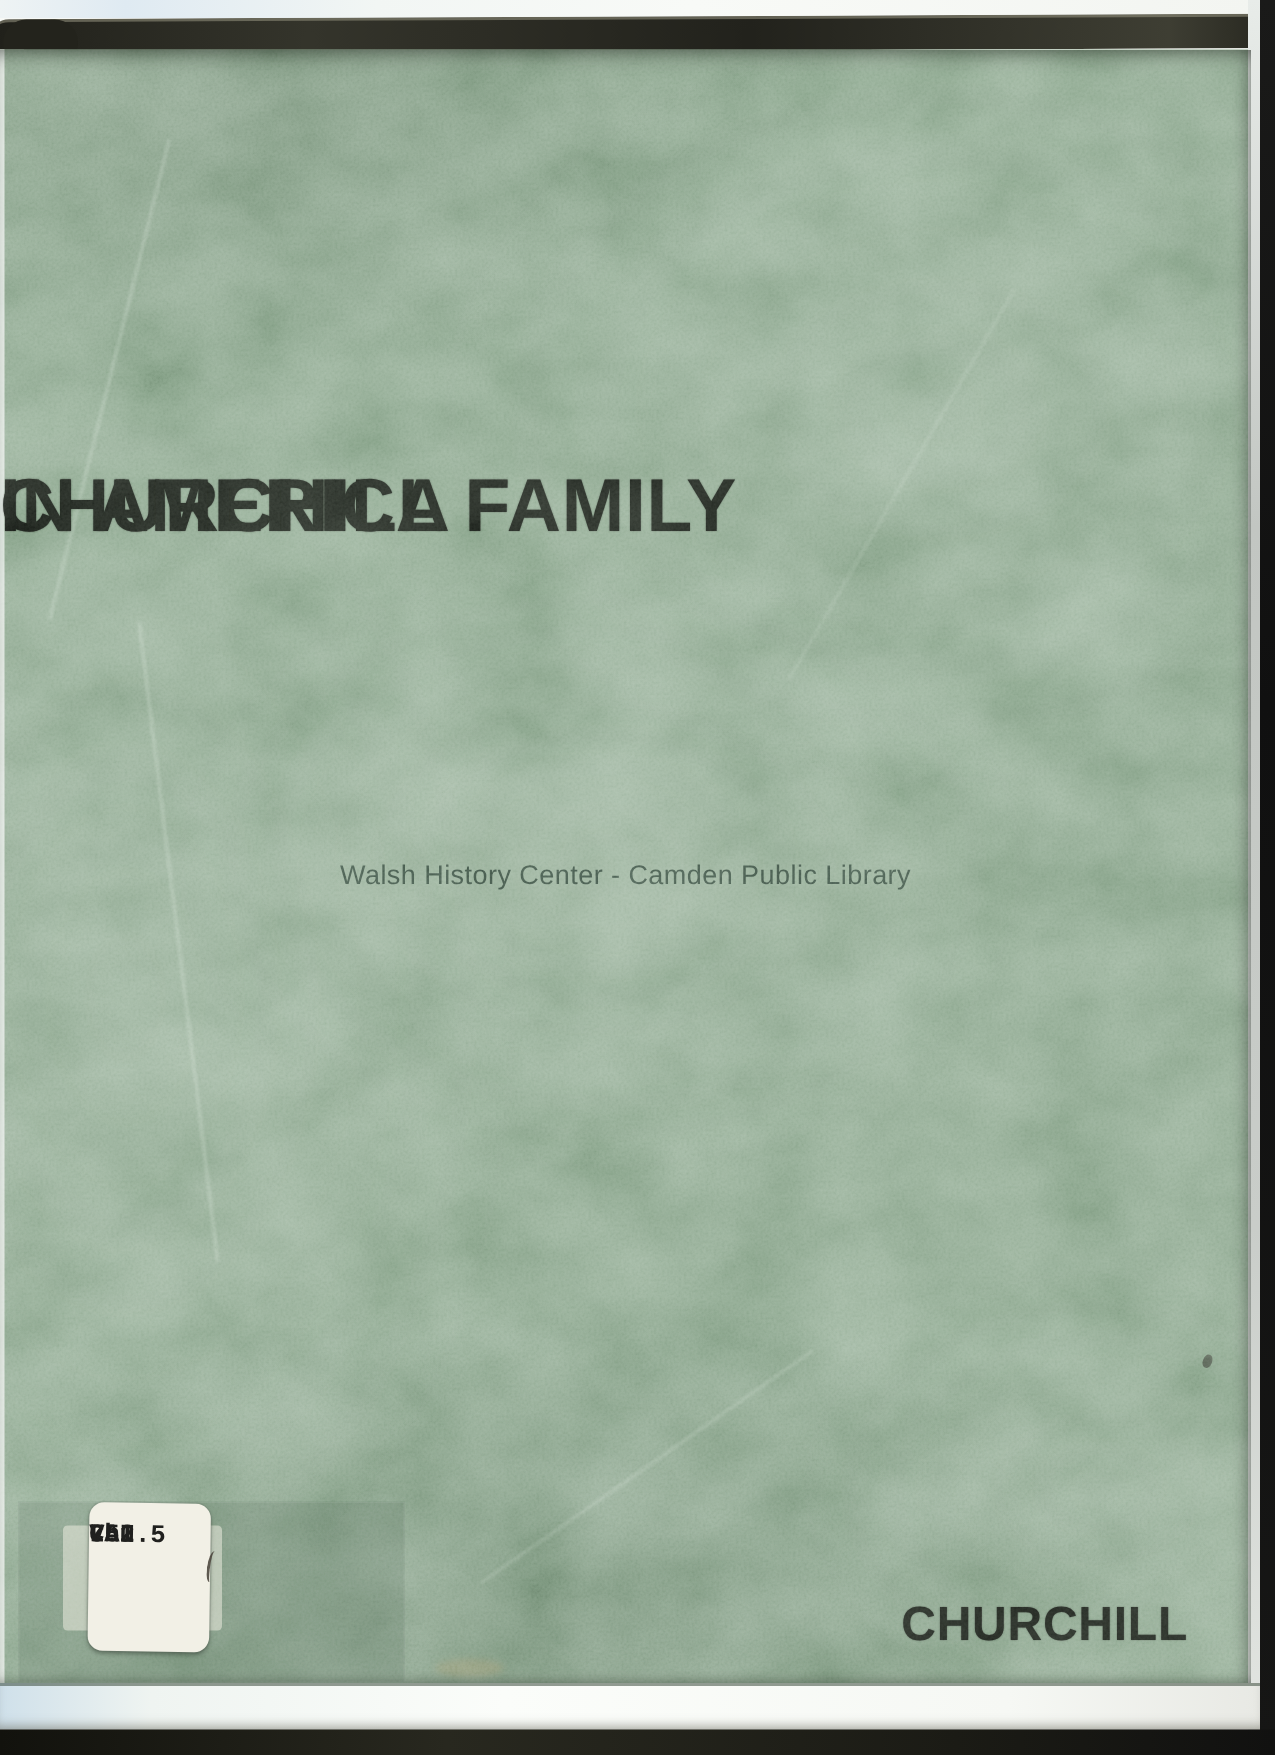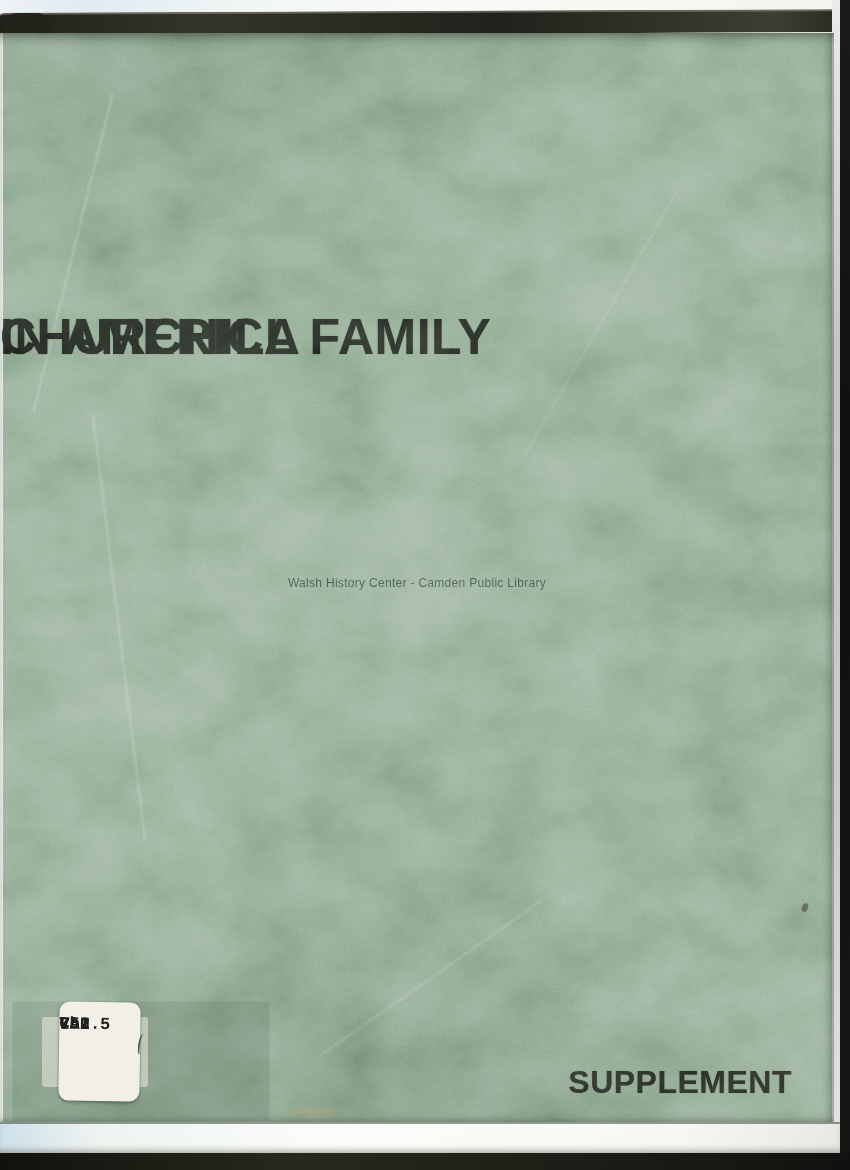--- a/index.html
+++ b/index.html
@@ -43,21 +43,21 @@
   .streak{background:rgba(236,246,236,0.5);filter:blur(1.2px);opacity:.5;z-index:5;}
   .s1{left:72px;top:55px;width:2px;height:330px;transform:rotate(14deg);}
   .s2{left:118px;top:380px;width:2px;height:430px;transform:rotate(-7deg);}
   .s3{left:430px;top:810px;width:2px;height:270px;transform:rotate(55deg);opacity:.4;}
   .s4{left:600px;top:140px;width:2px;height:300px;transform:rotate(30deg);opacity:.3;}
 
   .title{left:0;top:276px;width:100%;text-align:center;z-index:10;
     font-weight:bold;font-size:50px;line-height:56px;letter-spacing:0.5px;
     text-shadow:0 0 1px rgba(30,36,28,0.7);}
   .watermark{left:0;top:538px;width:100%;text-align:center;z-index:10;
-    font-size:12px;line-height:24px;letter-spacing:0.3px;}
+    font-size:18px;line-height:24px;letter-spacing:0.3px;}
   .supplement{right:42px;top:1029px;z-index:10;
     font-weight:bold;font-size:32px;line-height:40px;letter-spacing:0.5px;
     text-shadow:0 0 1px rgba(30,36,28,0.7);}
 
   .tex{left:0;top:0;width:834px;height:1089px;z-index:30;mix-blend-mode:soft-light;pointer-events:none;}
   .vignette{left:0;top:0;width:834px;height:1089px;z-index:40;pointer-events:none;
     box-shadow:inset 0 11px 12px -8px rgba(22,28,20,0.5),
                inset -9px 0 10px -6px rgba(22,28,20,0.38),
                inset 0 -6px 8px -5px rgba(22,28,20,0.32),
                inset 6px 0 8px -6px rgba(255,255,255,0.18);}
@@ -99,21 +99,21 @@
     <div class="streak s3"></div>
     <div class="streak s4"></div>
 
     <div class="title" style="color: rgb(31, 36, 30);">
       <div>CHURCHILL FAMILY</div>
       <div>IN AMERICA</div>
     </div>
 
     <div class="watermark" style="color: rgba(44, 63, 52, 0.85);">Walsh History Center - Camden Public Library</div>
 
-    <div class="supplement" style="color: rgb(31, 36, 30);">SUPPLEMENT</div>
+    <div class="supplement" style="color: rgb(31, 36, 30);">CHURCHILL</div>
 
     <div class="speck"></div>
     <div class="smudge"></div>
 
     <svg class="tex" width="834" height="1089" viewBox="0 0 834 1089" preserveAspectRatio="none" xmlns="http://www.w3.org/2000/svg">
       <defs>
         <filter id="mottle" x="0%" y="0%" width="100%" height="100%">
           <feTurbulence type="fractalNoise" baseFrequency="0.013 0.017" numOctaves="4" seed="8"></feTurbulence>
           <feColorMatrix type="matrix" values="1 0 0 0 0  1 0 0 0 0  1 0 0 0 0  0 0 0 0 0.9"></feColorMatrix>
         </filter>

